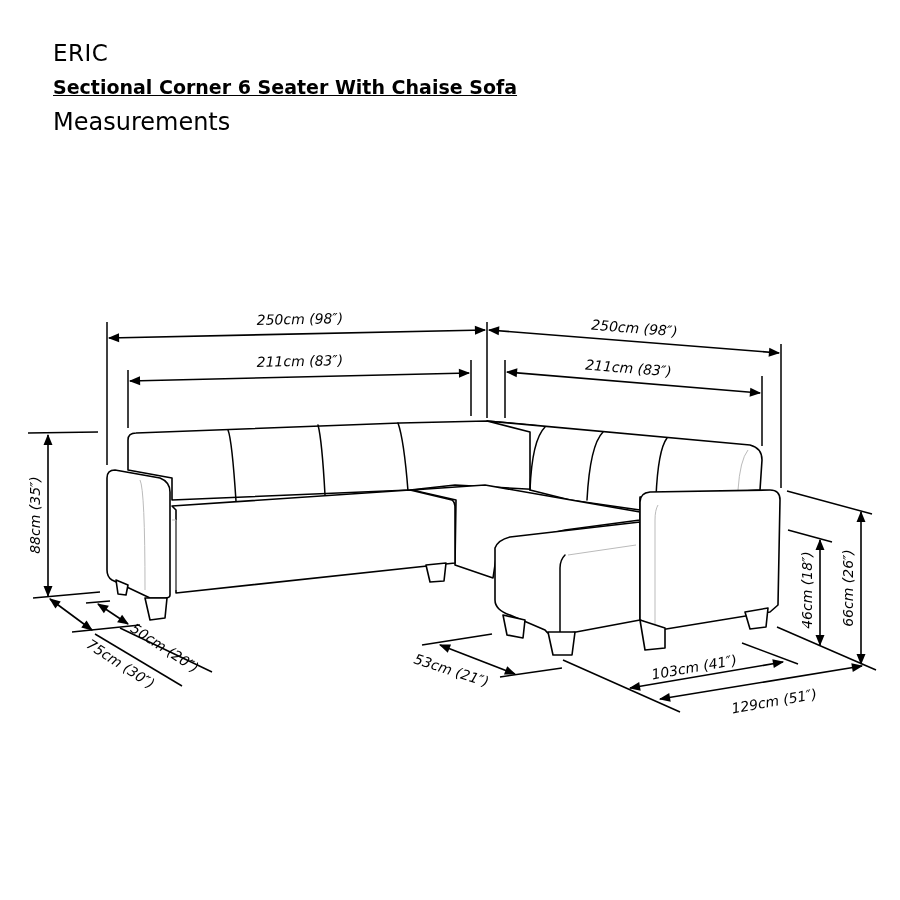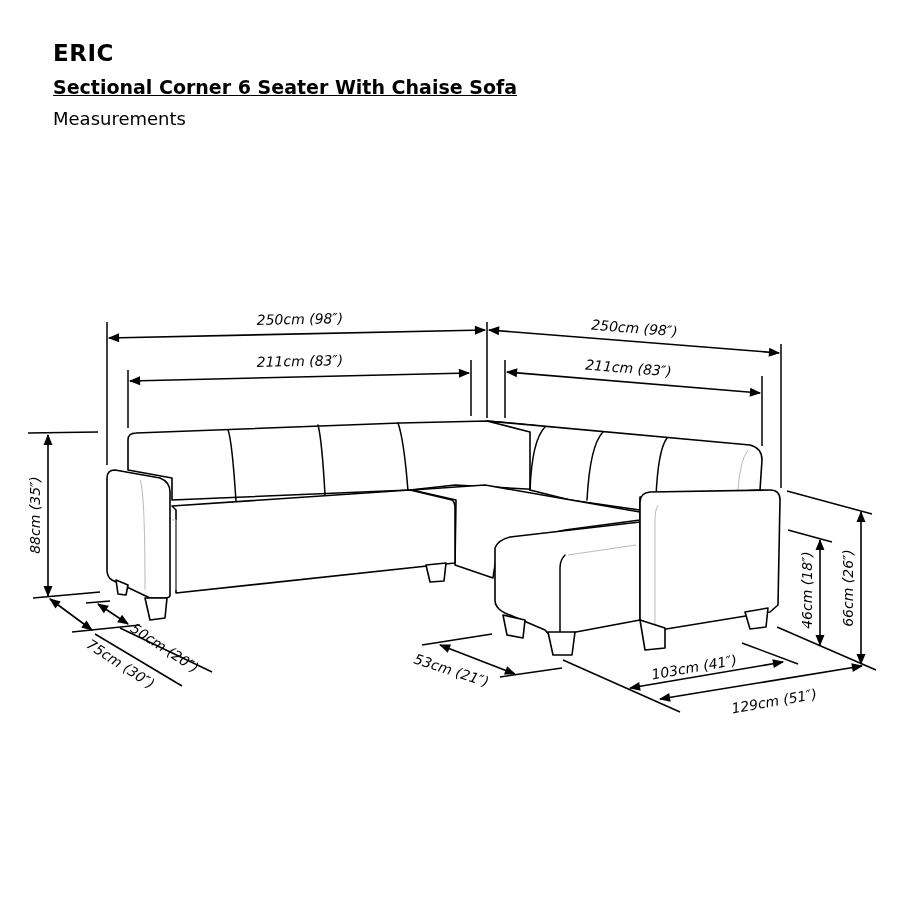--- a/index.html
+++ b/index.html
@@ -1,19 +1,19 @@
 <!DOCTYPE html>
 <html><head>
 <meta charset="utf-8">
 <style>
   html, body { margin: 0; padding: 0; background: #ffffff; }
   body { width: 900px; height: 900px; position: relative; overflow: hidden; font-family: "DejaVu Sans", sans-serif; color: #000; }
-  .title { position: absolute; left: 53px; top: 40px; font-size: 23px; font-weight: bold; letter-spacing: 0.5px; }
+  .title { position: absolute; left: 53px; top: 40px; font-size: 23px; font-weight: normal; letter-spacing: 0.5px; }
   .subtitle { position: absolute; left: 53px; top: 76px; font-size: 19px; font-weight: bold; text-decoration: underline; }
-  .caption { position: absolute; left: 53px; top: 108px; font-size: 18px; }
+  .caption { position: absolute; left: 53px; top: 108px; font-size: 24px; }
   svg { position: absolute; left: 0; top: 0; }
   .dim-text { font-family: "DejaVu Sans", sans-serif; font-size: 14px; font-style: italic; fill: #000; }
   .sofa { fill: #fff; stroke: #000; stroke-width: 1.6; stroke-linejoin: round; stroke-linecap: round; }
   .sofa-line { fill: none; stroke: #000; stroke-width: 1.5; stroke-linecap: round; }
   .shade { fill: none; stroke: #bbb; stroke-width: 1; }
   .dim { stroke: #000; stroke-width: 1.6; fill: none; }
   .ext { stroke: #000; stroke-width: 1.5; fill: none; }
 </style>
 </head>
 <body>

